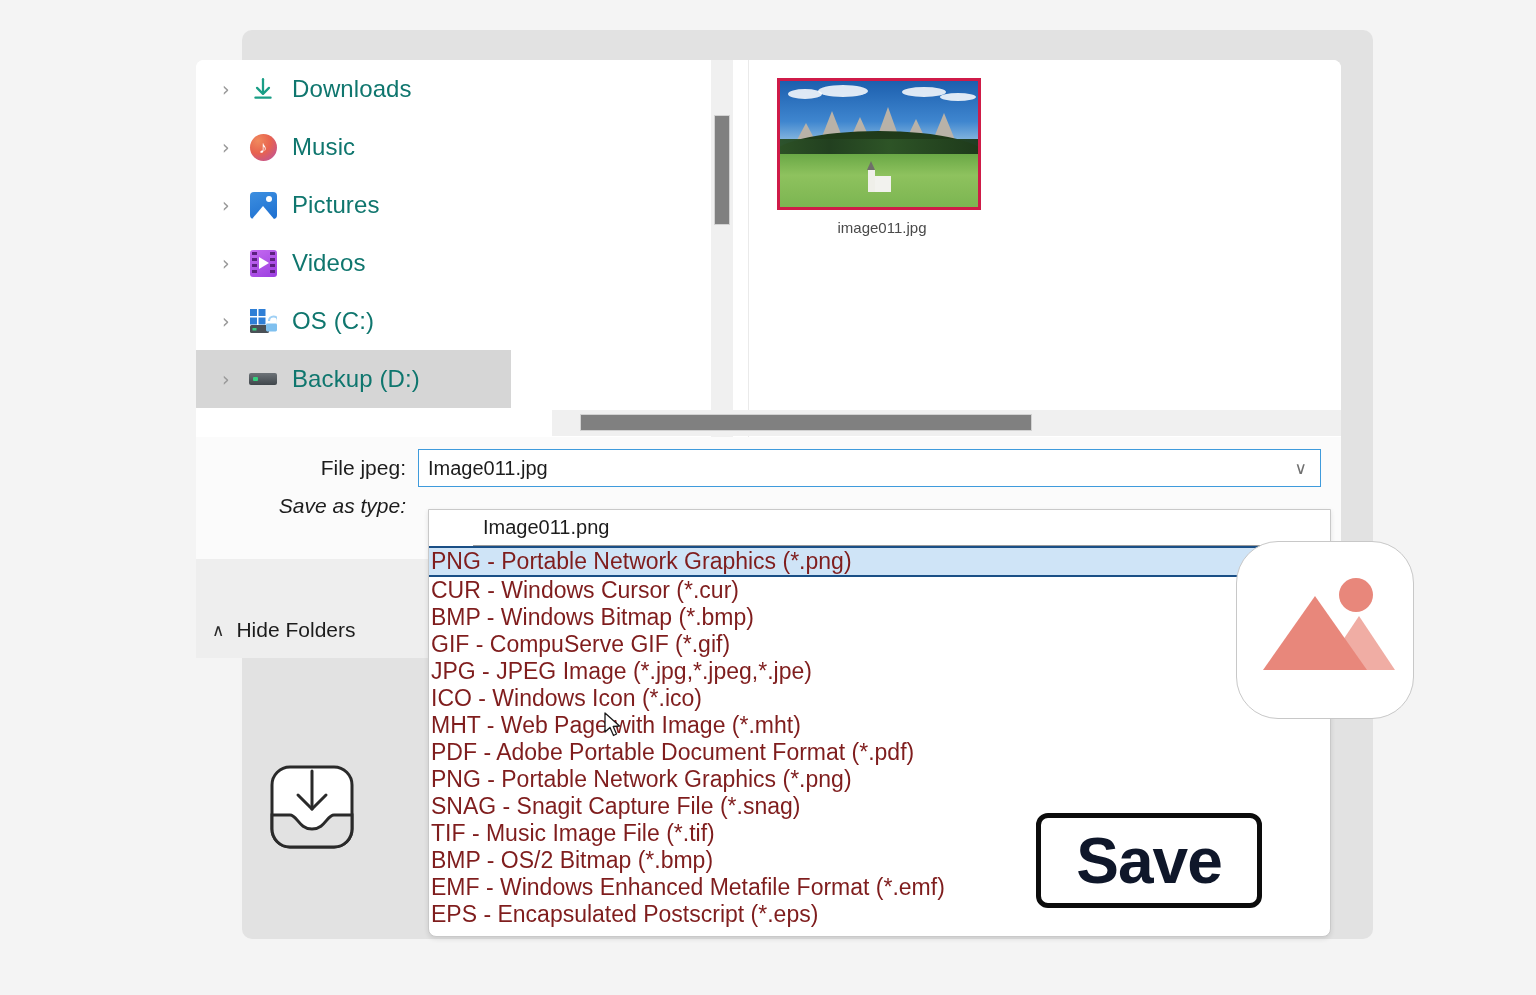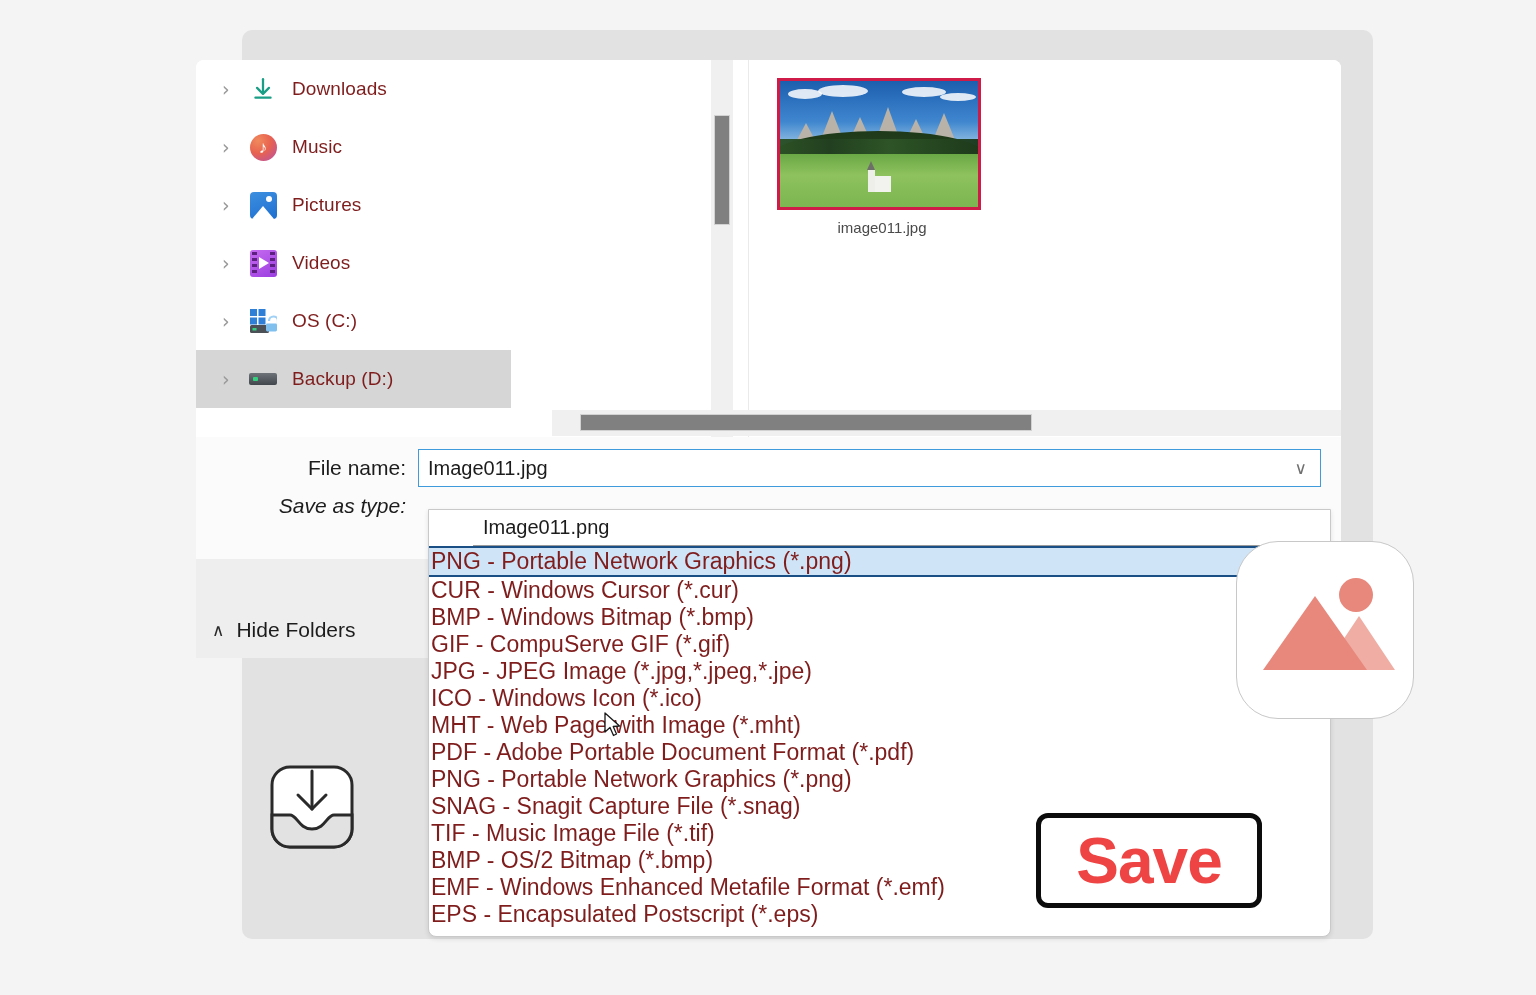--- a/index.html
+++ b/index.html
@@ -53,22 +53,22 @@
     line-height: 1;
     font-family: "DejaVu Sans", sans-serif;
   }
   .tree-icon {
     width: 30px; min-width: 30px; height: 30px;
     margin-right: 14px;
     display: flex; align-items: center; justify-content: center;
     position: relative;
   }
   .tree-label {
-    font-size: 19px;
-    color: #7f1d1d;
+    font-size: 24px;
+    color: #0f766e;
     font-family: "Liberation Sans", sans-serif;
     letter-spacing: 0.1px;
   }
 
   
   .ic-dl { width: 26px; height: 26px; }
   .ic-music {
     width: 27px; height: 27px; border-radius: 50%;
     background: radial-gradient(circle at 30% 25%, #f08a5d 0%, #e8634f 45%, #b74fa8 100%);
     display:flex; align-items:center; justify-content:center;
@@ -374,21 +374,21 @@
   .save-btn {
     position: absolute;
     left: 1036px; top: 813px;
     width: 226px; height: 95px;
     background: #ffffff;
     border: 5px solid #0c0c0c;
     border-radius: 12px;
     display: flex; align-items: center; justify-content: center;
     font-size: 64px;
     font-weight: bold;
-    color: #ef4444;
+    color: #0f172a;
     letter-spacing: -1px;
     font-family: "Liberation Sans", sans-serif;
   }
 
   
   .cursor {
     position: absolute;
     left: 604px; top: 712px;
     width: 18px; height: 26px;
     pointer-events: none;
@@ -501,21 +501,21 @@
       </div>
     </div>
   </div>
 
   <div class="hscroll">
     <div class="hthumb"></div>
   </div>
 
   <div class="form-region">
     <div class="field-row fr1">
-      <div class="field-label">File name:</div>
+      <div class="field-label">File jpeg:</div>
       <div class="filename-input">
         <span>Image011.jpg</span>
         <span class="chev-dn">∨</span>
       </div>
     </div>
     <div class="field-row fr2">
       <div class="field-label">Save as type:</div>
     </div>
   </div>
 

